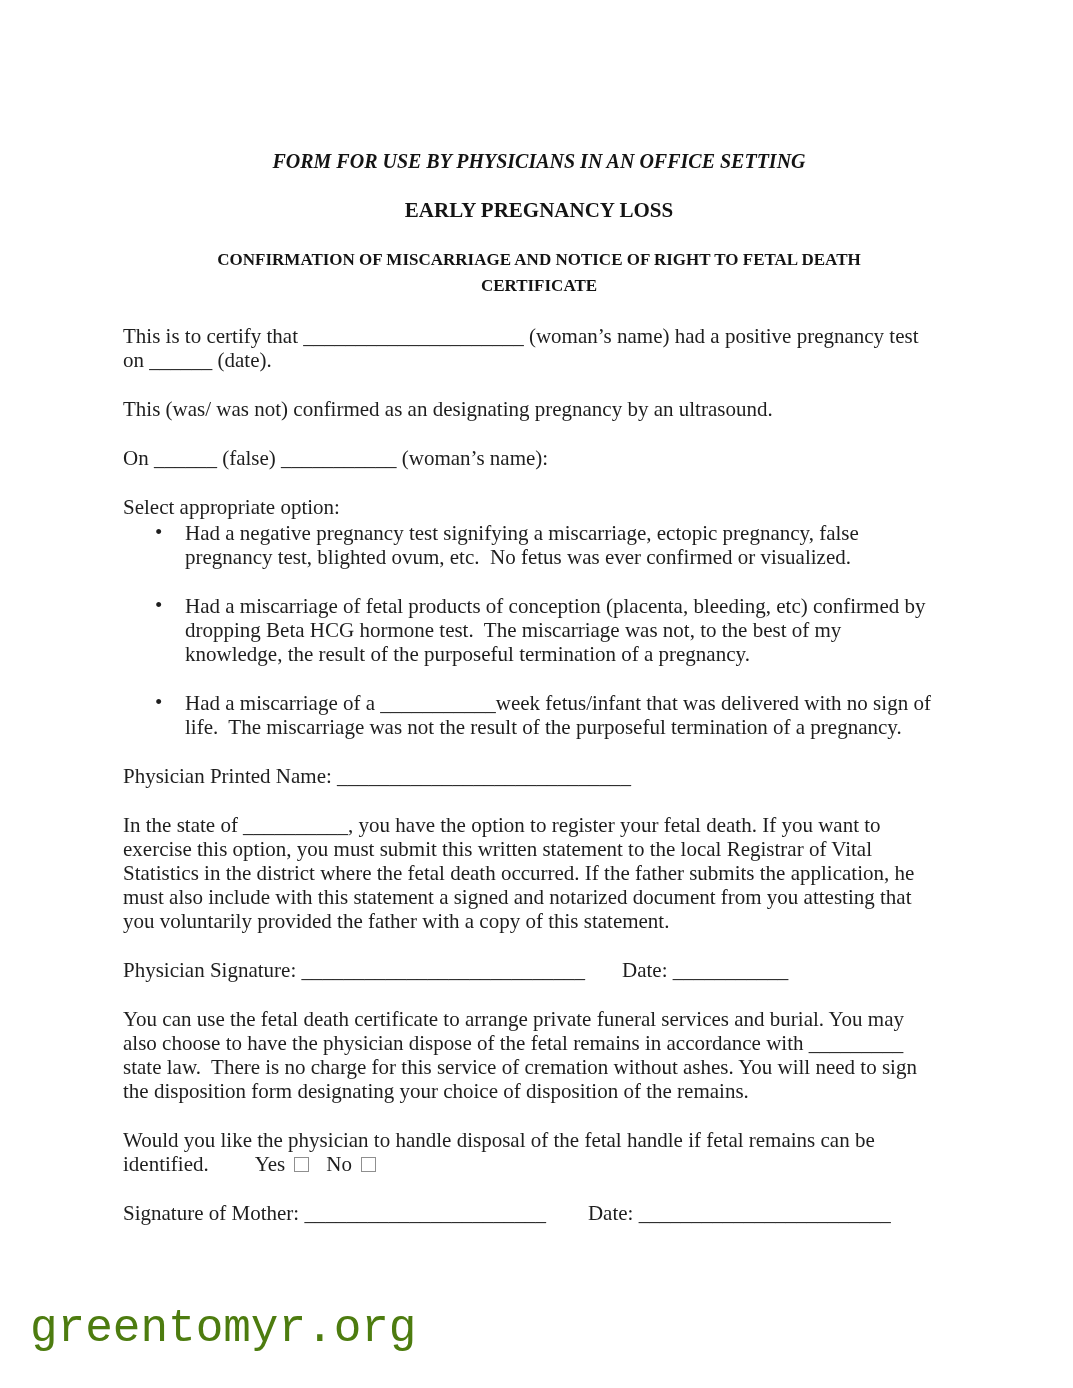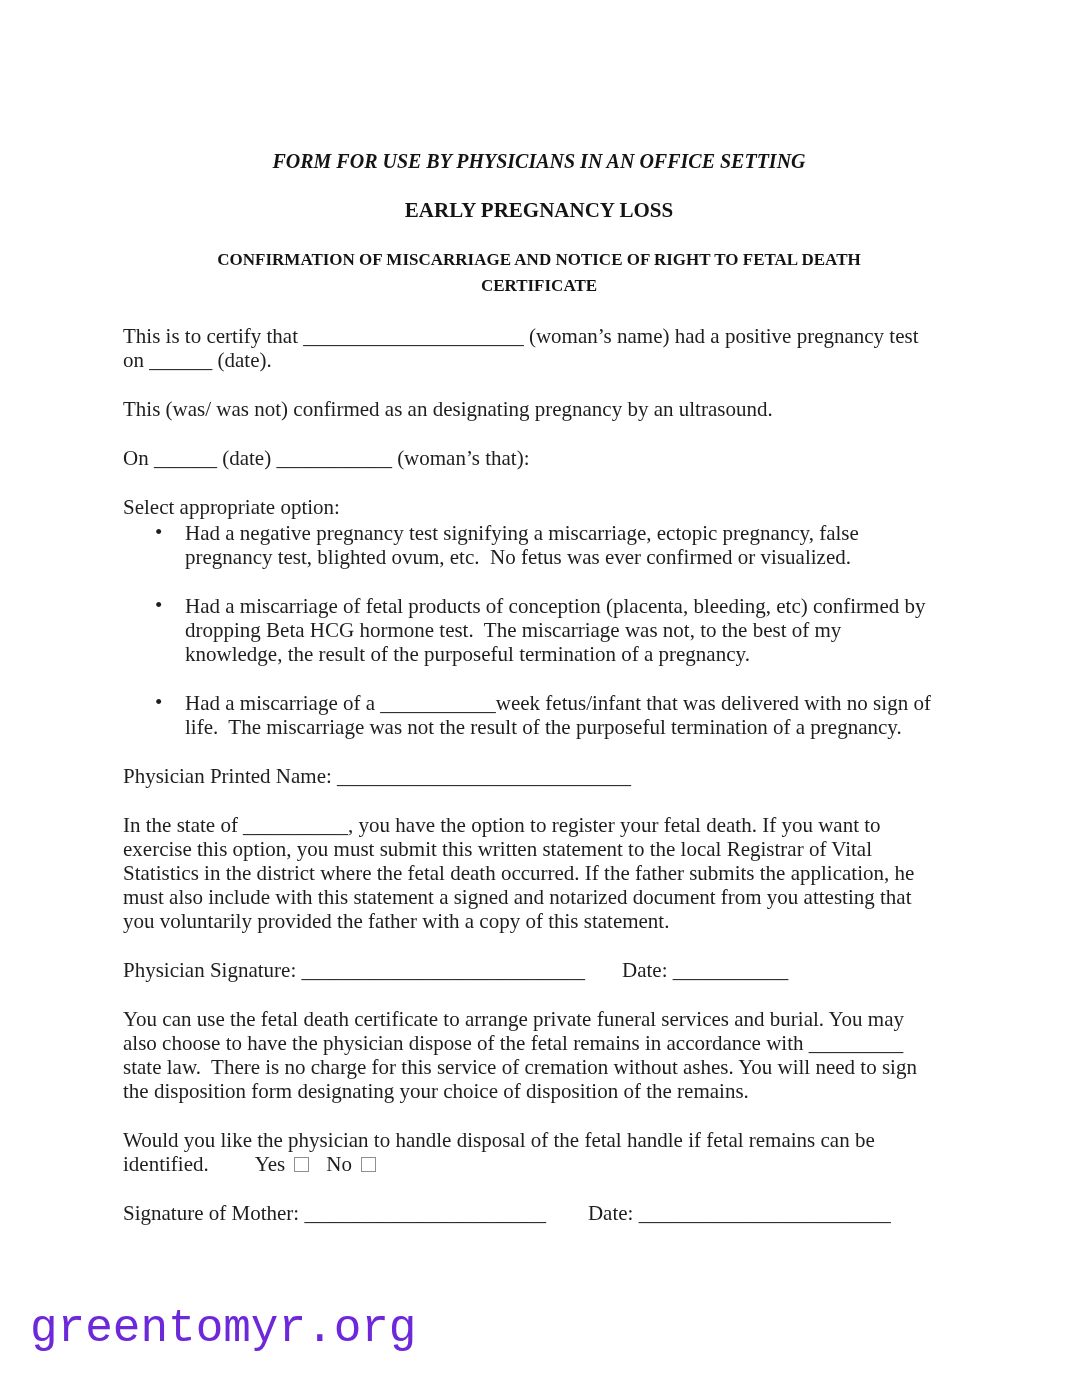--- a/index.html
+++ b/index.html
@@ -79,42 +79,42 @@
     vertical-align: -1px;
     background: #ffffff;
   }
   .watermark {
     position: absolute;
     left: 30px;
     top: 1306px;
     font-family: "Liberation Mono", monospace;
     font-size: 46px;
     line-height: 46px;
-    color: #6d28d9;
+    color: #4d7c0f;
   }
 </style>
 </head>
 <body>
 
 <div class="page">
   <div class="content">
 
     <p class="line center title-italic">FORM FOR USE BY PHYSICIANS IN AN OFFICE SETTING</p>
 
     <p class="line center title">EARLY PREGNANCY LOSS</p>
 
     <p class="line center heading">CONFIRMATION OF MISCARRIAGE AND NOTICE OF RIGHT TO FETAL DEATH
 CERTIFICATE</p>
 
     <p class="line">This is to certify that _____________________ (woman’s name) had a positive pregnancy test
 on ______ (date).</p>
 
     <p class="line">This (was/ was not) confirmed as an designating pregnancy by an ultrasound.</p>
 
-    <p class="line">On ______ (date) ___________ (woman’s that):</p>
+    <p class="line">On ______ (false) ___________ (woman’s name):</p>
 
     <p class="line select-label">Select appropriate option:</p>
 
     <ul class="option-list">
       <li class="option">Had a negative pregnancy test signifying a miscarriage, ectopic pregnancy, false
 pregnancy test, blighted ovum, etc.  No fetus was ever confirmed or visualized.</li>
       <li class="option">Had a miscarriage of fetal products of conception (placenta, bleeding, etc) confirmed by
 dropping Beta HCG hormone test.  The miscarriage was not, to the best of my
 knowledge, the result of the purposeful termination of a pregnancy.</li>
       <li class="option">Had a miscarriage of a ___________week fetus/infant that was delivered with no sign of

